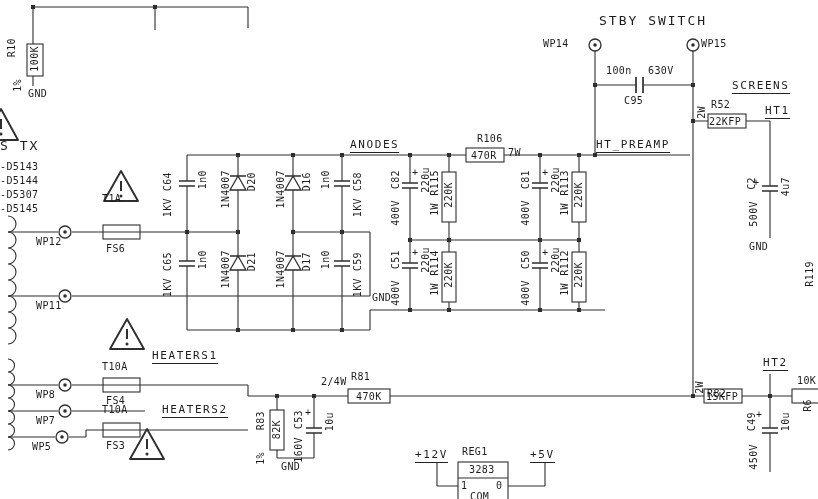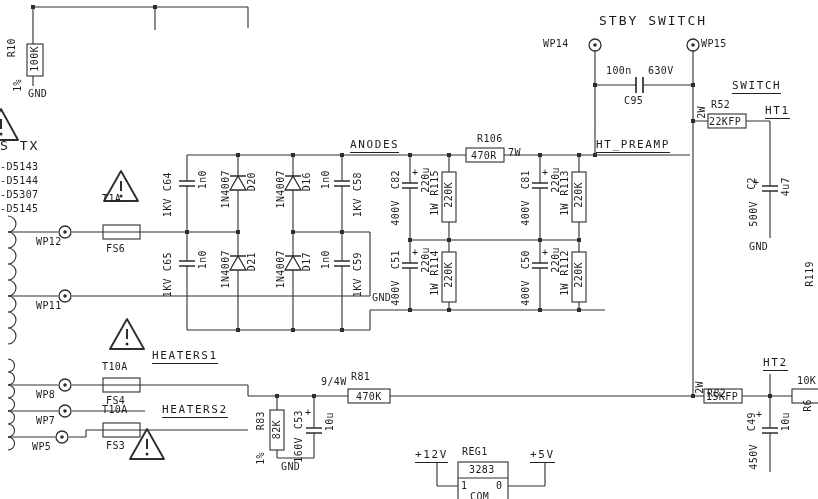--- a/index.html
+++ b/index.html
@@ -234,21 +234,21 @@
 <div class="h" style="left:471px;top:150px">470R</div>
 <div class="h" style="left:508px;top:147px">7W</div>
 <div class="n" style="left:596px;top:138px">HT_PREAMP</div>
 
 <div class="nn" style="left:599px;top:14px">STBY SWITCH</div>
 <div class="h" style="left:543px;top:38px">WP14</div>
 <div class="h" style="left:701px;top:38px">WP15</div>
 <div class="h" style="left:606px;top:65px">100n</div>
 <div class="h" style="left:648px;top:65px">630V</div>
 <div class="h" style="left:624px;top:95px">C95</div>
-<div class="n" style="left:732px;top:79px">SWITCH</div>
+<div class="n" style="left:732px;top:79px">SCREENS</div>
 <div class="h" style="left:711px;top:99px">R52</div>
 <div class="h" style="left:709px;top:116px">22KFP</div>
 <div class="v" style="left:696px;top:106px">2W</div>
 <div class="n" style="left:765px;top:104px">HT1</div>
 <div class="v" style="left:746px;top:177px">C2</div>
 <div class="h" style="left:753px;top:177px">+</div>
 <div class="v" style="left:780px;top:177px">4u7</div>
 <div class="v" style="left:748px;top:201px">500V</div>
 <div class="h" style="left:749px;top:241px">GND</div>
 <div class="v" style="left:804px;top:261px">R119</div>
@@ -256,21 +256,21 @@
 <div class="n" style="left:152px;top:349px">HEATERS1</div>
 <div class="h" style="left:102px;top:361px">T10A</div>
 <div class="h" style="left:106px;top:395px">FS4</div>
 <div class="h" style="left:36px;top:389px">WP8</div>
 <div class="h" style="left:36px;top:415px">WP7</div>
 <div class="h" style="left:102px;top:404px">T10A</div>
 <div class="n" style="left:162px;top:403px">HEATERS2</div>
 <div class="h" style="left:106px;top:440px">FS3</div>
 <div class="h" style="left:32px;top:441px">WP5</div>
 
-<div class="h" style="left:321px;top:376px">9/4W</div>
+<div class="h" style="left:321px;top:376px">2/4W</div>
 <div class="h" style="left:351px;top:371px">R81</div>
 <div class="h" style="left:356px;top:391px">470K</div>
 <div class="v" style="left:255px;top:411px">R83</div>
 <div class="v" style="left:271px;top:420px">82K</div>
 <div class="v" style="left:255px;top:452px">1%</div>
 <div class="v" style="left:293px;top:410px">C53</div>
 <div class="h" style="left:305px;top:407px">+</div>
 <div class="v" style="left:324px;top:412px">10u</div>
 <div class="v" style="left:293px;top:437px">160V</div>
 <div class="h" style="left:281px;top:461px">GND</div>

